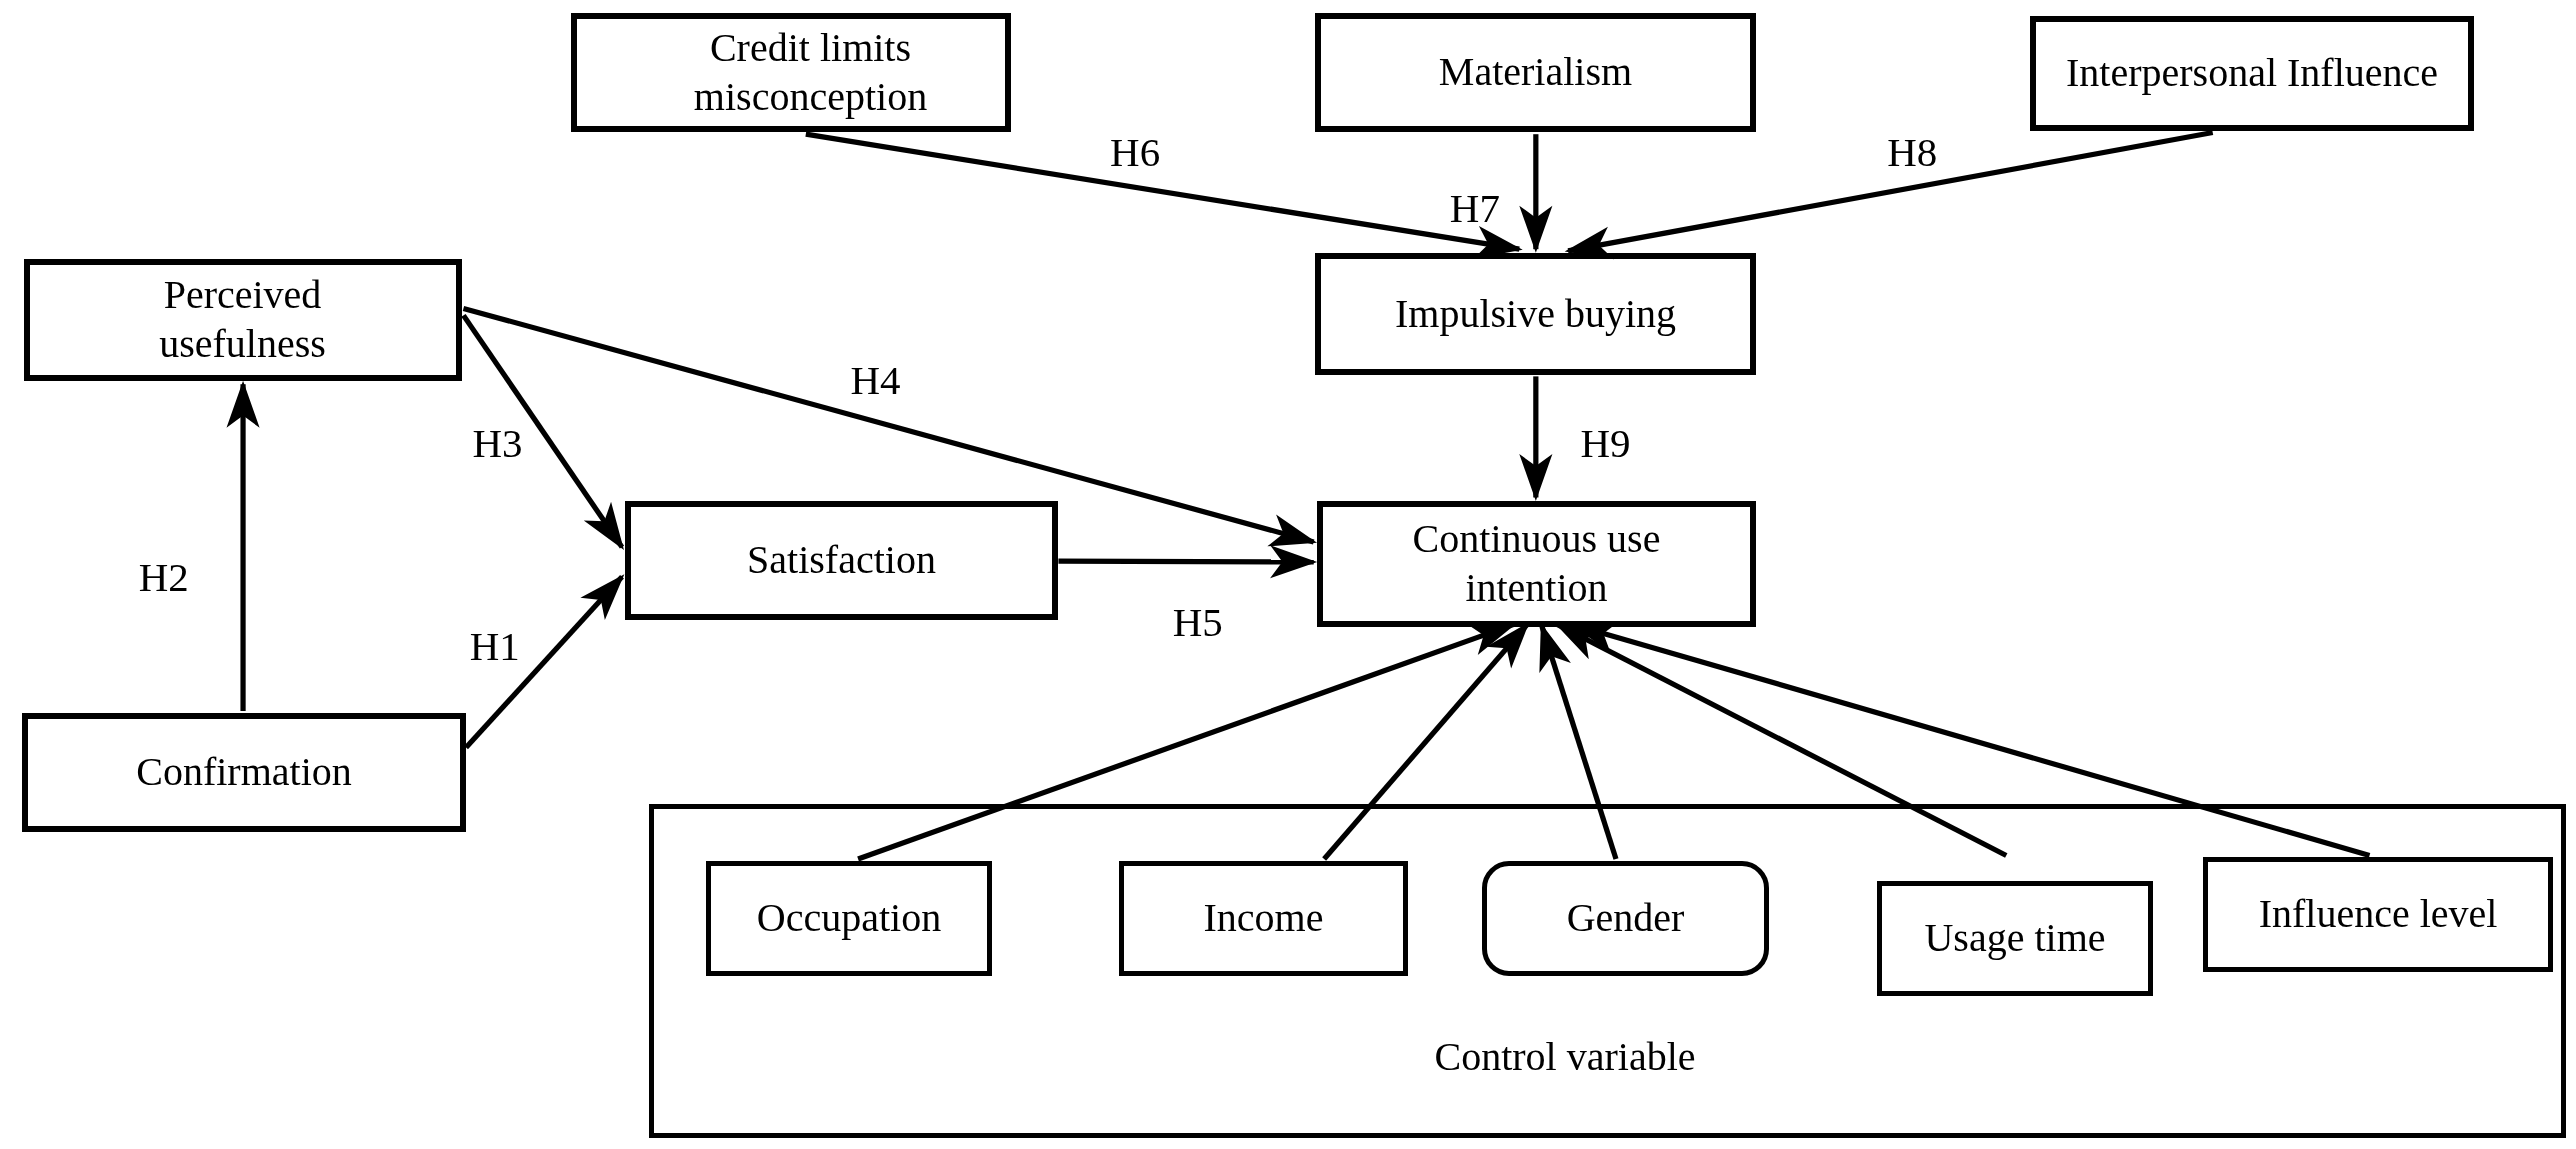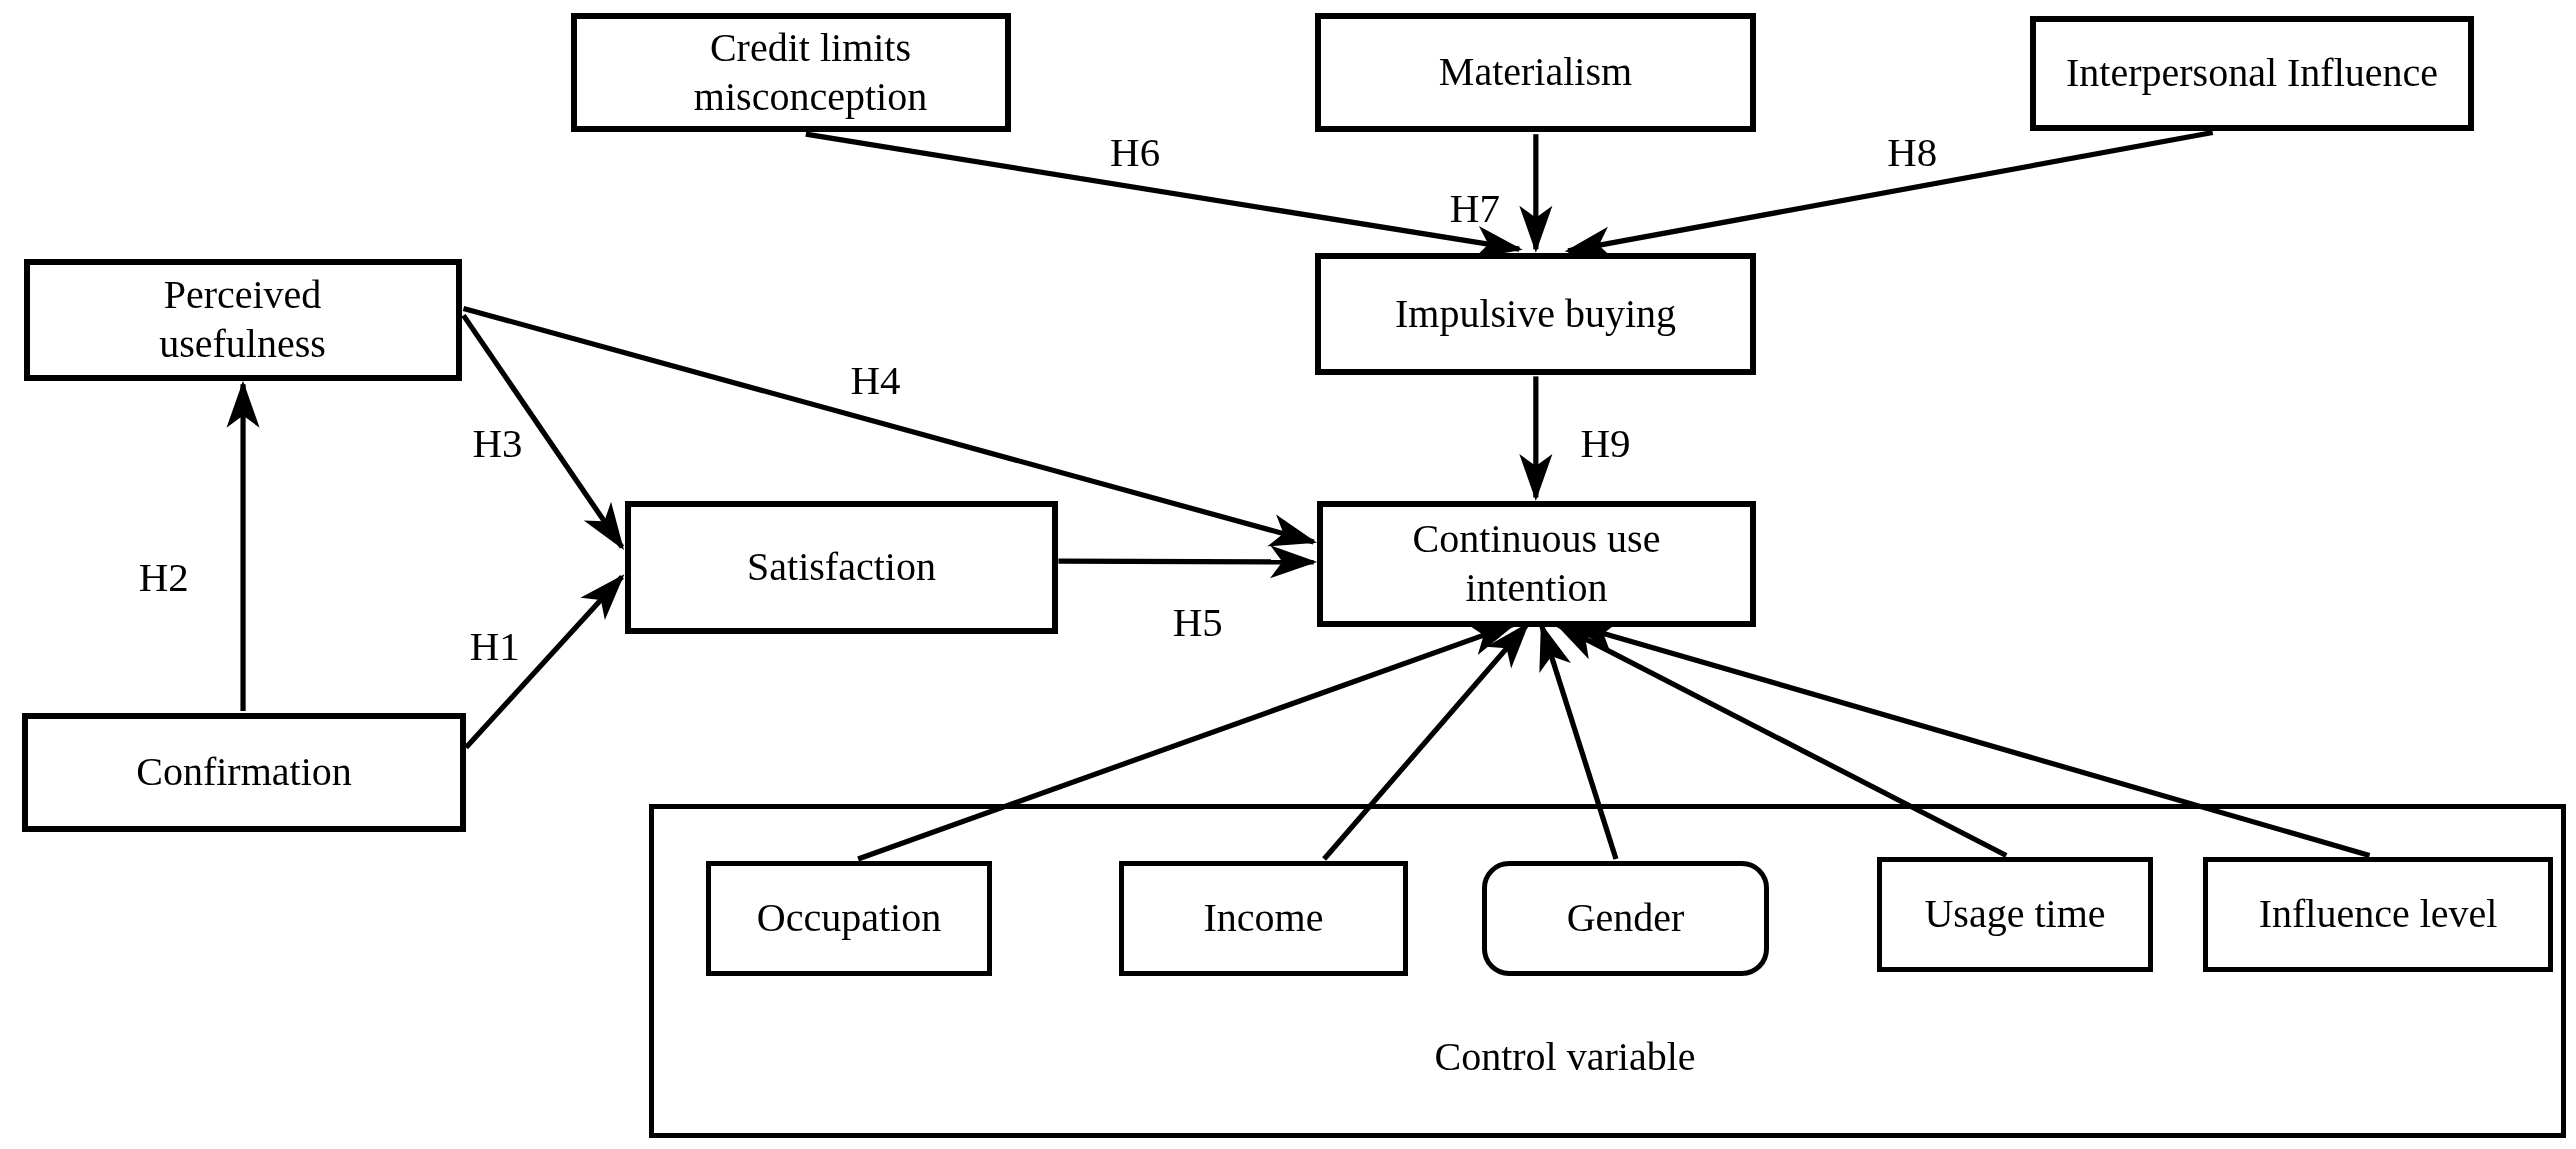--- a/index.html
+++ b/index.html
@@ -118,31 +118,31 @@
 
   <div class="node" style="left:1315px; top:13px; width:441px; height:119px;">Materialism</div>
 
   <div class="node" style="left:2030px; top:15.7px; width:444px; height:115px;">Interpersonal Influence</div>
 
   <div class="node" style="left:1315px; top:253px; width:441px; height:122px;">Impulsive buying</div>
 
   <div class="node" style="left:23.5px; top:259px; width:438px; height:122px;">Perceived
 usefulness</div>
 
-  <div class="node" style="left:625px; top:501px; width:433px; height:133px;">Satisfaction</div>
+  <div class="node" style="left:625px; top:501px; width:433px; height:119px;">Satisfaction</div>
 
   <div class="node" style="left:1317px; top:501px; width:439px; height:126px;">Continuous use
 intention</div>
 
   <div class="node" style="left:22px; top:713px; width:444px; height:119px;">Confirmation</div>
 
   <div class="node small" style="left:706px; top:861px; width:286px; height:115px;">Occupation</div>
 
   <div class="node small" style="left:1119px; top:861px; width:289px; height:115px;">Income</div>
 
   <div class="node small" style="left:1482px; top:861px; width:287px; height:115px;border-radius:27px;">Gender</div>
 
-  <div class="node small" style="left:1877px; top:857px; width:276px; height:115px;">Usage time</div>
+  <div class="node small" style="left:1877px; top:881px; width:276px; height:115px;">Usage time</div>
 
   <div class="node small" style="left:2203px; top:857px; width:350px; height:115px;">Influence level</div>
 
 </div>
 
 
 </body></html>

